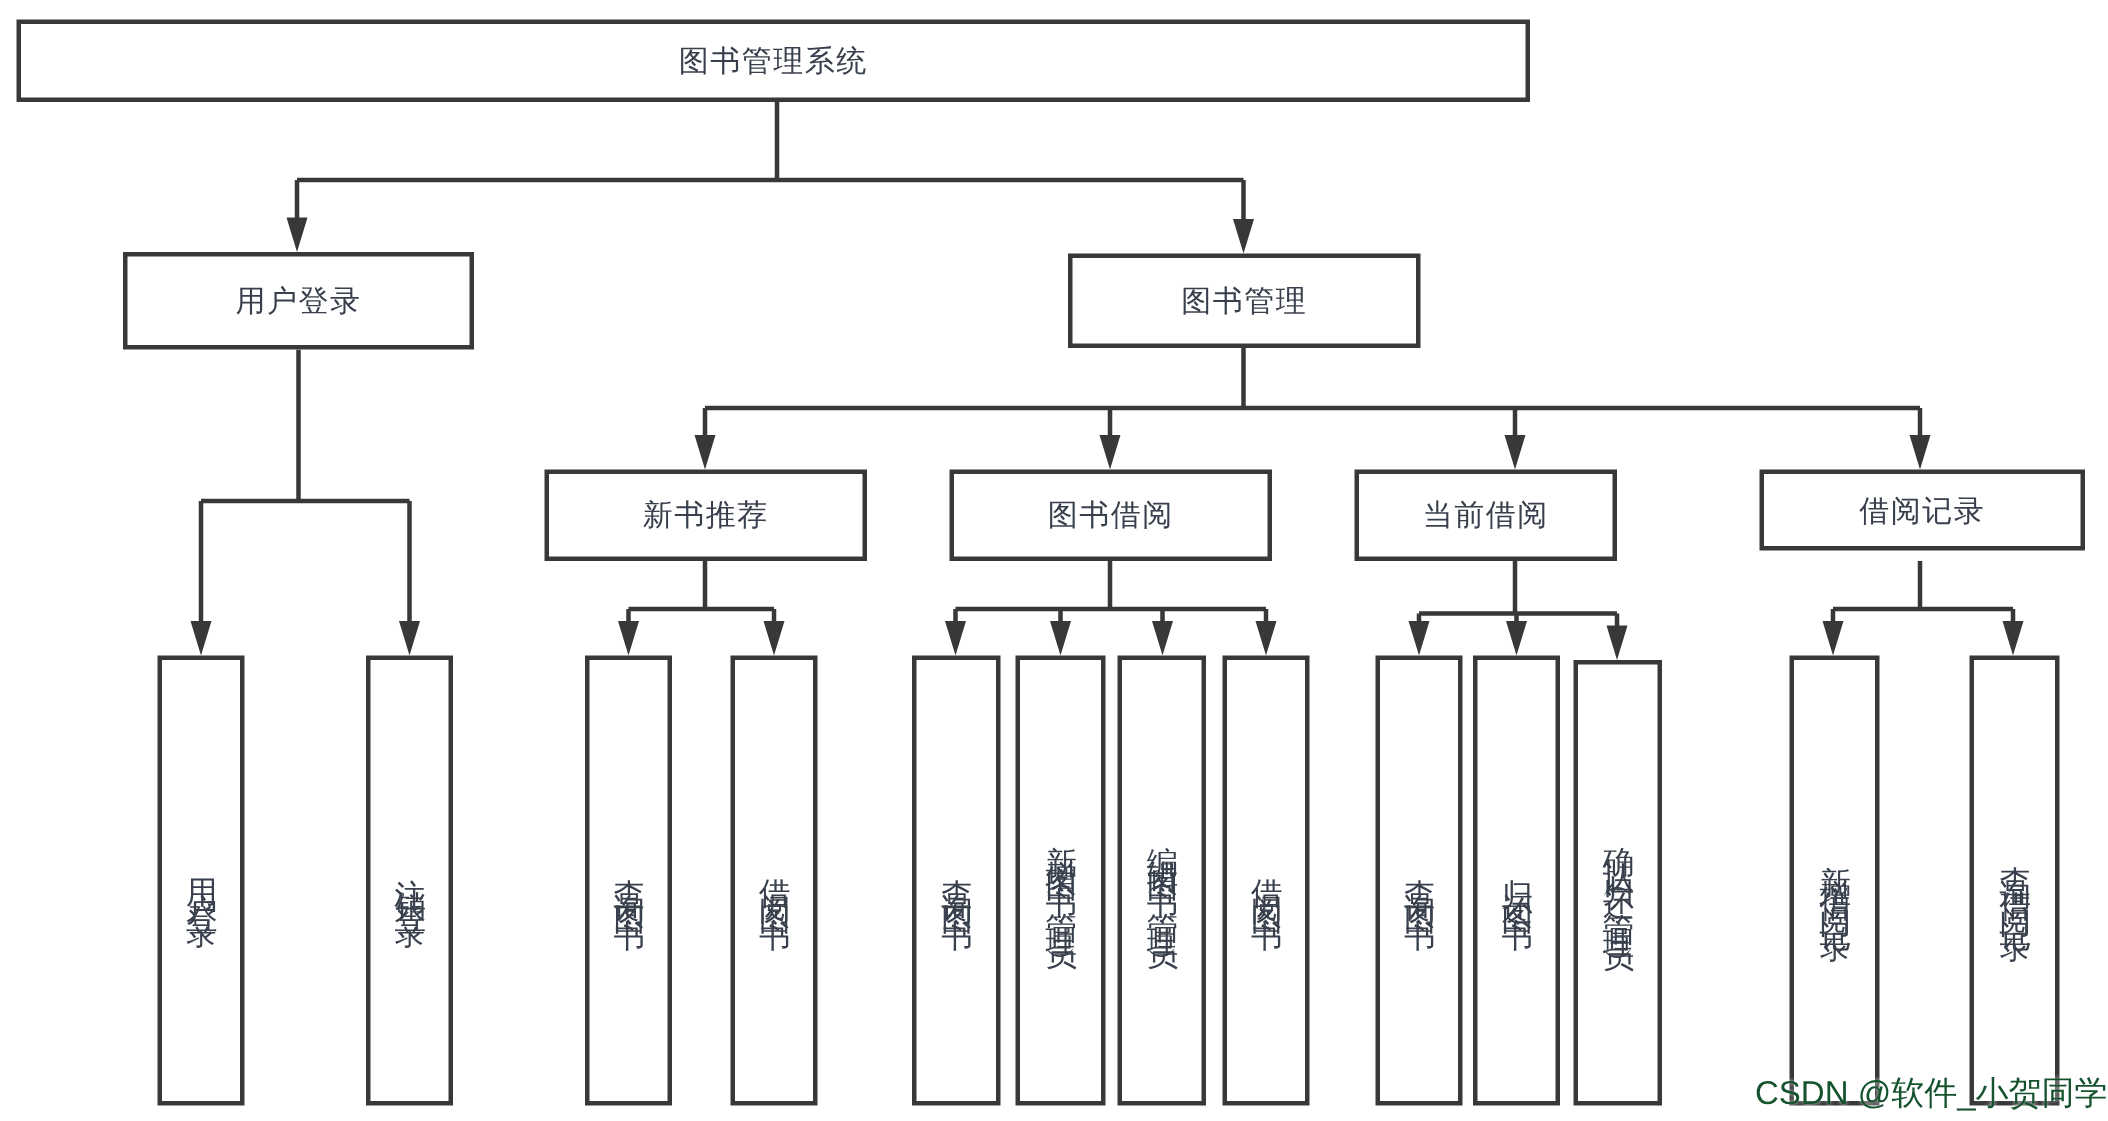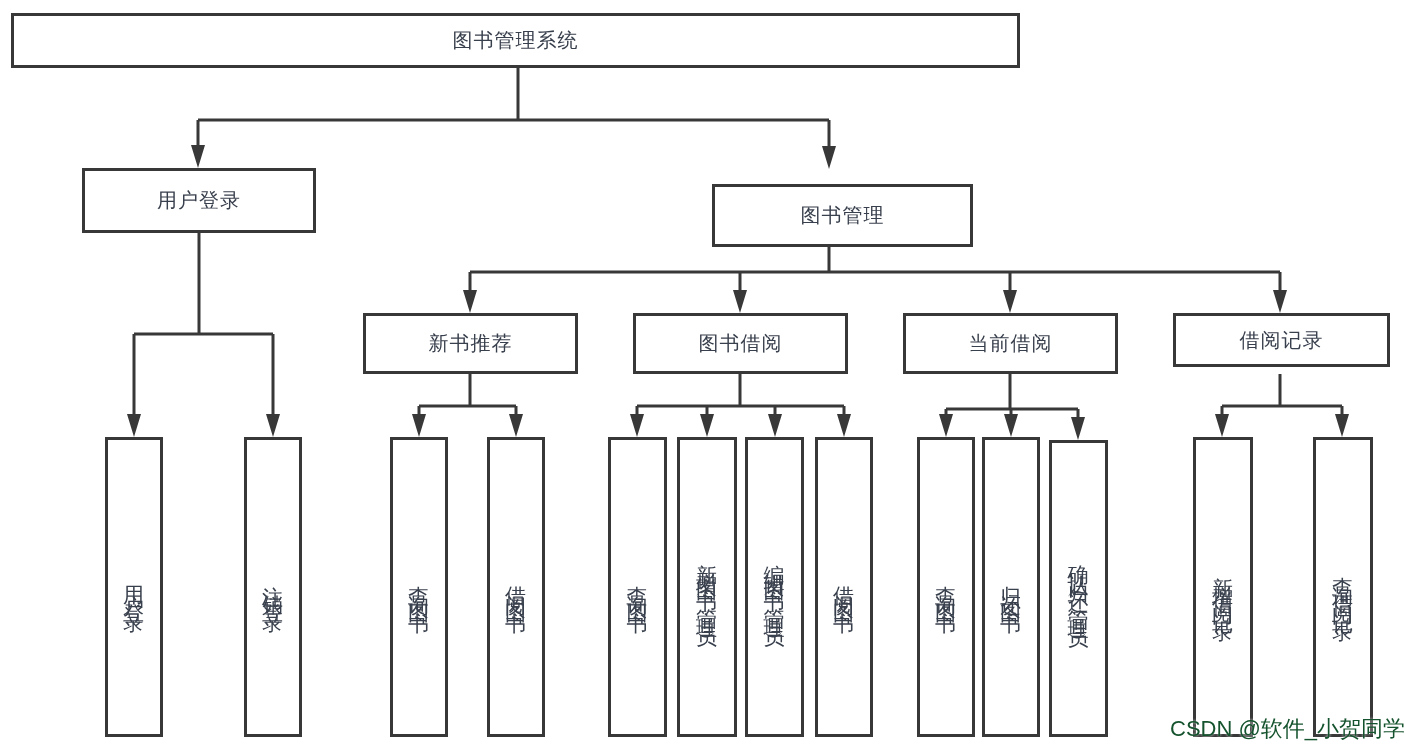--- a/index.html
+++ b/index.html
@@ -89,31 +89,31 @@
       M1335 414 L1349 414 L1342 437 Z"></path>
   </svg>
 
   <div class="box" style="left:11px;top:13px;width:1009px;height:55px">
     <span>图书管理系统</span>
   </div>
 
   <div class="box" style="left:82px;top:168px;width:234px;height:65px">
     <span>用户登录</span>
   </div>
-  <div class="box" style="left:712px;top:184px;width:261px;height:63px">
+  <div class="box" style="left:712px;top:169px;width:235px;height:63px">
     <span>图书管理</span>
   </div>
 
   <div class="box" style="left:363px;top:313px;width:215px;height:61px">
     <span>新书推荐</span>
   </div>
   <div class="box" style="left:633px;top:313px;width:215px;height:61px">
     <span>图书借阅</span>
   </div>
-  <div class="box" style="left:903px;top:313px;width:215px;height:61px">
+  <div class="box" style="left:903px;top:313px;width:175px;height:61px">
     <span>当前借阅</span>
   </div>
   <div class="box" style="left:1173px;top:313px;width:217px;height:54px">
     <span>借阅记录</span>
   </div>
 
   <div class="vbox" style="left:105px;top:437px;width:58px;height:300px">
     <span>用户登录</span>
   </div>
   <div class="vbox" style="left:244px;top:437px;width:58px;height:300px">

